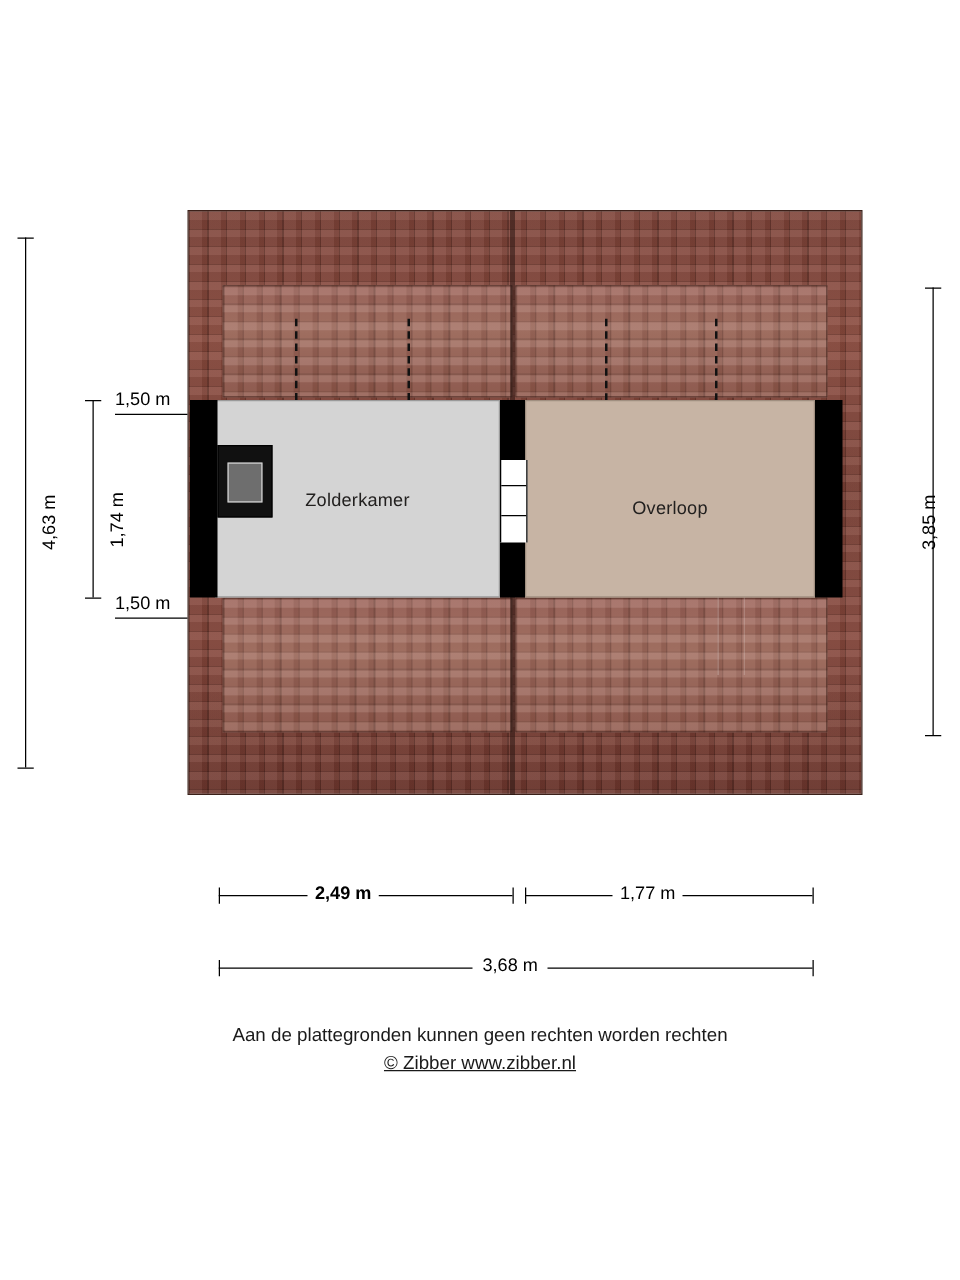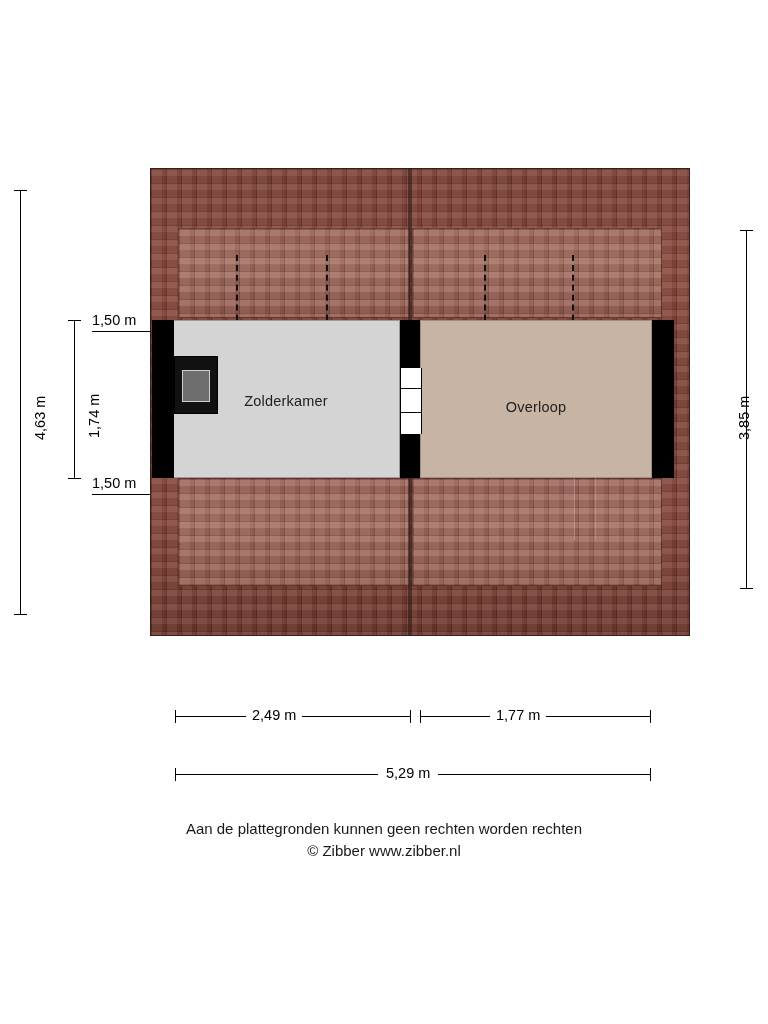--- a/index.html
+++ b/index.html
@@ -253,20 +253,21 @@
     text-align: center;
   }
   .footer .line1 {
     font-size: 15px;
     color: #1a1a1a;
     margin-bottom: 5px;
   }
   .footer .line2 {
     font-size: 15px;
     color: #1a1a1a;
+    text-decoration: underline;
   }
 </style>
 </head>
 <body>
 
 <div id="plan-root">
 
   <div class="roof-area"></div>
   <div class="roof-panel p1"></div>
   <div class="roof-panel p2"></div>
@@ -322,35 +323,35 @@
     <div class="dim-v-line" style="left:746px; top:230px; height:358px;"></div>
     <div class="tick-h" style="left:740px; top:230px;"></div>
     <div class="tick-h" style="left:740px; top:588px;"></div>
     <div class="dim-label vert" style="left:736px; top:440px;">3,85 m</div>
   </div>
 
   <div class="dim">
     <div class="dim-h-line" style="left:175px; top:716px; width:235px;"></div>
     <div class="tick-v" style="left:175px; top:710px;"></div>
     <div class="tick-v" style="left:410px; top:710px;"></div>
-    <div class="dim-label" style="left:246px; top:707px; background:#fff; padding:0 6px;">2,49 m</div>
+    <div class="dim-label" style="left:246px; top:707px; background:#fff; padding:0 6px;font-weight:bold;">2,49 m</div>
   </div>
 
   <div class="dim">
     <div class="dim-h-line" style="left:420px; top:716px; width:230px;"></div>
     <div class="tick-v" style="left:420px; top:710px;"></div>
     <div class="tick-v" style="left:650px; top:710px;"></div>
     <div class="dim-label" style="left:490px; top:707px; background:#fff; padding:0 6px;">1,77 m</div>
   </div>
 
   <div class="dim">
     <div class="dim-h-line" style="left:175px; top:774px; width:475px;"></div>
     <div class="tick-v" style="left:175px; top:768px;"></div>
     <div class="tick-v" style="left:650px; top:768px;"></div>
-    <div class="dim-label" style="left:378px; top:765px; background:#fff; padding:0 8px;">5,29 m</div>
+    <div class="dim-label" style="left:378px; top:765px; background:#fff; padding:0 8px;">3,68 m</div>
   </div>
 
   <div class="footer">
     <div class="line1">Aan de plattegronden kunnen geen rechten worden rechten</div>
     <div class="line2">© Zibber www.zibber.nl</div>
   </div>
 
 </div>
 
 </body></html>

